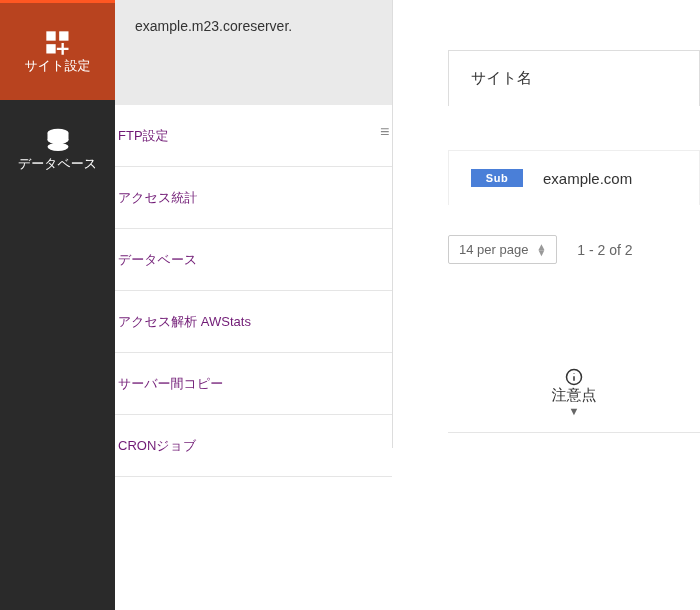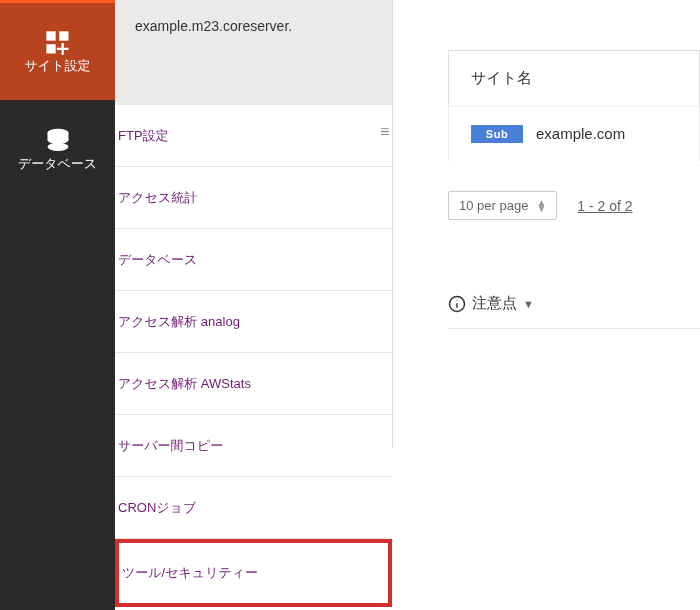--- a/index.html
+++ b/index.html
@@ -75,24 +75,25 @@
       padding: 18px 22px;
       font-size: 15px;
       color: #333;
       margin-top: 20px;
     }
     .table-row {
       border: 1px solid #eee;
       border-bottom: none;
       padding: 18px 22px;
       display: flex;
-      align-items: flex-start;
-      gap: 13px;
+      align-items: flex-end;
+      gap: 20px;
       font-size: 15px;
       color: #333;
+      margin-top: 44px;
     }
     .table-row:last-of-type { border-bottom: 1px solid #eee; }
     .badge {
       display: inline-block;
       color: #fff;
       font-size: 11px;
       font-weight: bold;
       padding: 3px 10px;
       min-width: 52px;
       text-align: center;
@@ -109,31 +110,32 @@
       border: 1px solid #ccc;
       padding: 6px 10px;
       font-size: 13px;
       color: #666;
       display: flex;
       align-items: center;
       gap: 8px;
       cursor: pointer;
       border-radius: 2px;
     }
-    .per-page-count { font-size: 14px; color: #666; text-decoration: underline; }
+    .per-page-count { font-size: 14px; color: #666; }
     .notice {
-      margin-top: 74px;
-      display: flex;
-      align-items: center;
-      gap: 6px;
+      margin-top: 104px;
+      display: flex;
+      align-items: center;
+      gap: 0;
       font-size: 15px;
       color: #333;
       cursor: pointer;
       padding-bottom: 15px;
       border-bottom: 1px solid #e5e5e5;
+      flex-direction: column;
     }
     .drag-handle {
       position: absolute;
       left: 380px;
       top: 130px;
       font-size: 16px;
       color: #888;
       line-height: 4px;
       cursor: ew-resize;
     }
@@ -173,47 +175,41 @@
   <div class="submenu-item">
       <span>FTP設定</span>
     </div>
   <div class="submenu-item">
       <span>アクセス統計</span>
     </div>
   <div class="submenu-item">
       <span>データベース</span>
     </div>
   <div class="submenu-item">
-      <span>アクセス解析 analog</span>
-    </div>
-  <div class="submenu-item">
       <span>アクセス解析 AWStats</span>
     </div>
   <div class="submenu-item">
       <span>サーバー間コピー</span>
     </div>
   <div class="submenu-item">
       <span>CRONジョブ</span>
-    </div>
-  <div class="submenu-item highlighted">
-      <span>ツール/セキュリティー</span>
     </div>
 </div>
 
 <div class="drag-handle">≡</div>
 
 <div class="main">
   <div class="table-header">サイト名</div>
   <div class="table-row">
     <span class="badge sub">Sub</span>
     <span>example.com</span>
   </div>
   <div class="per-page">
     <div class="per-page-select">
-      <span>10 per page</span>
+      <span>14 per page</span>
       <span style="font-size:10px;line-height:6px;color:#999;">▲<br>▼</span>
     </div>
     <span class="per-page-count">1 - 2 of 2</span>
   </div>
   <div class="notice">
     <span>
       <svg width="18" height="18" viewBox="0 0 24 24" fill="none" stroke="#333" stroke-width="2">
           <circle cx="12" cy="12" r="10"></circle>
           <line x1="12" y1="7" x2="12" y2="7.5"></line>
           <line x1="12" y1="11" x2="12" y2="17"></line>

